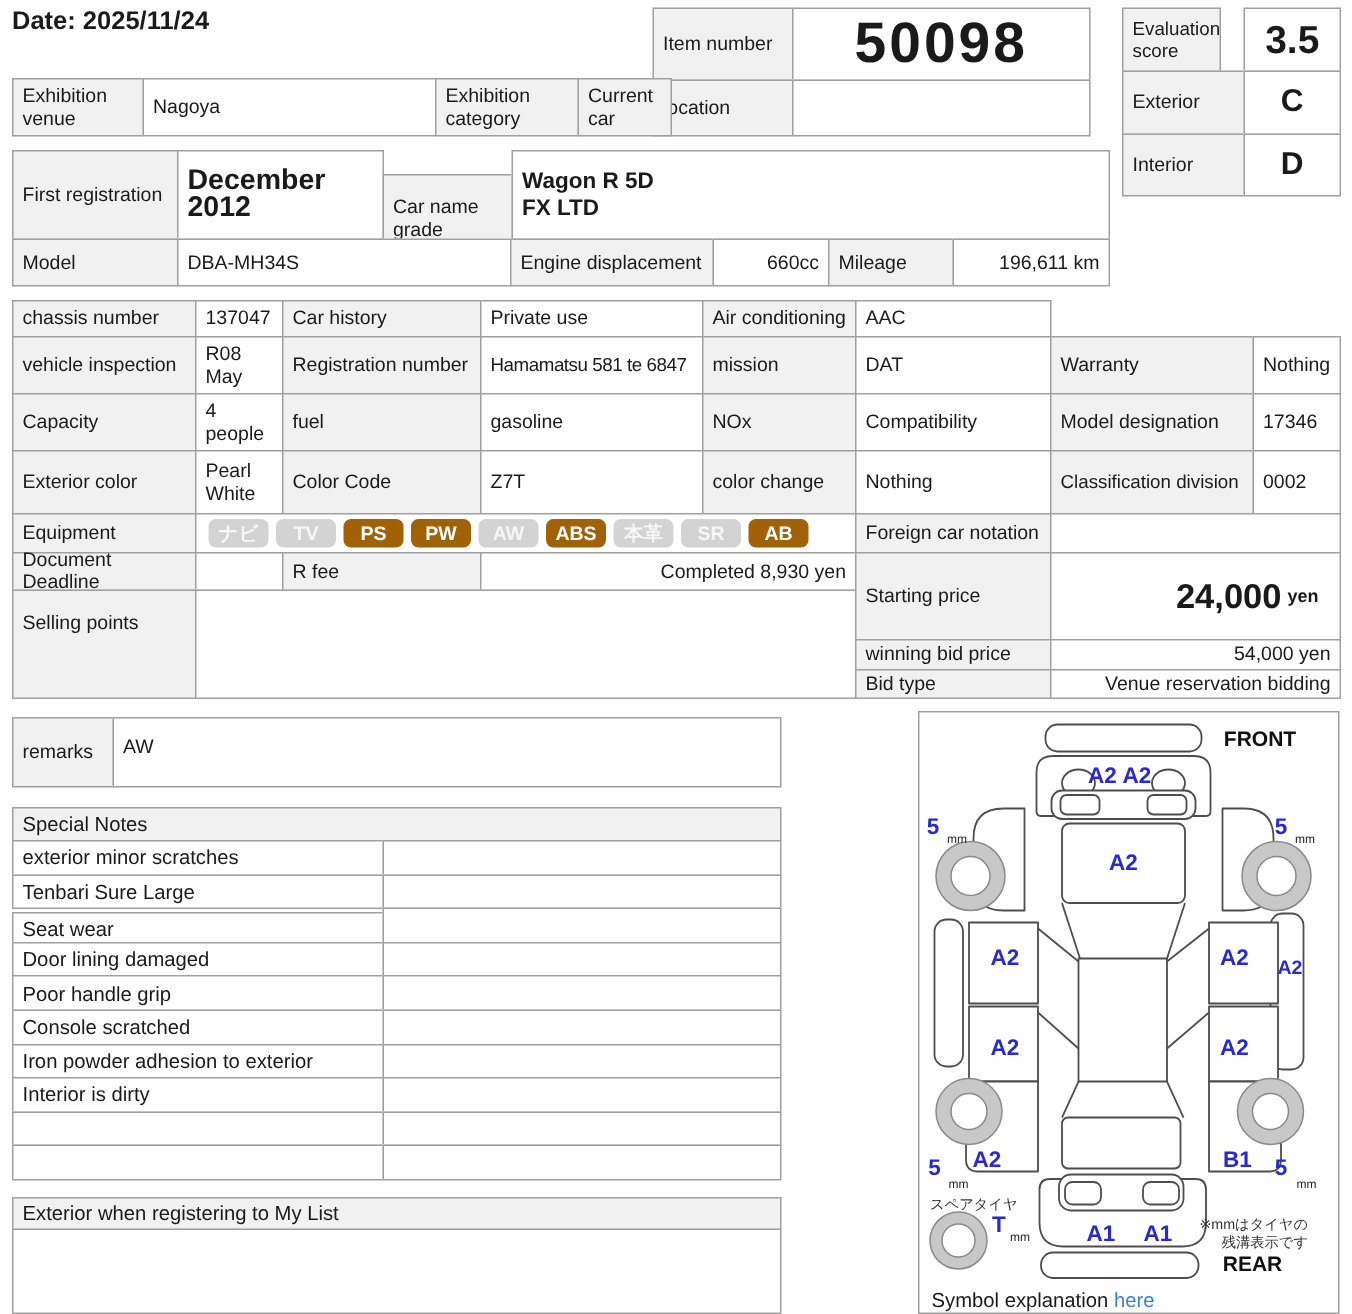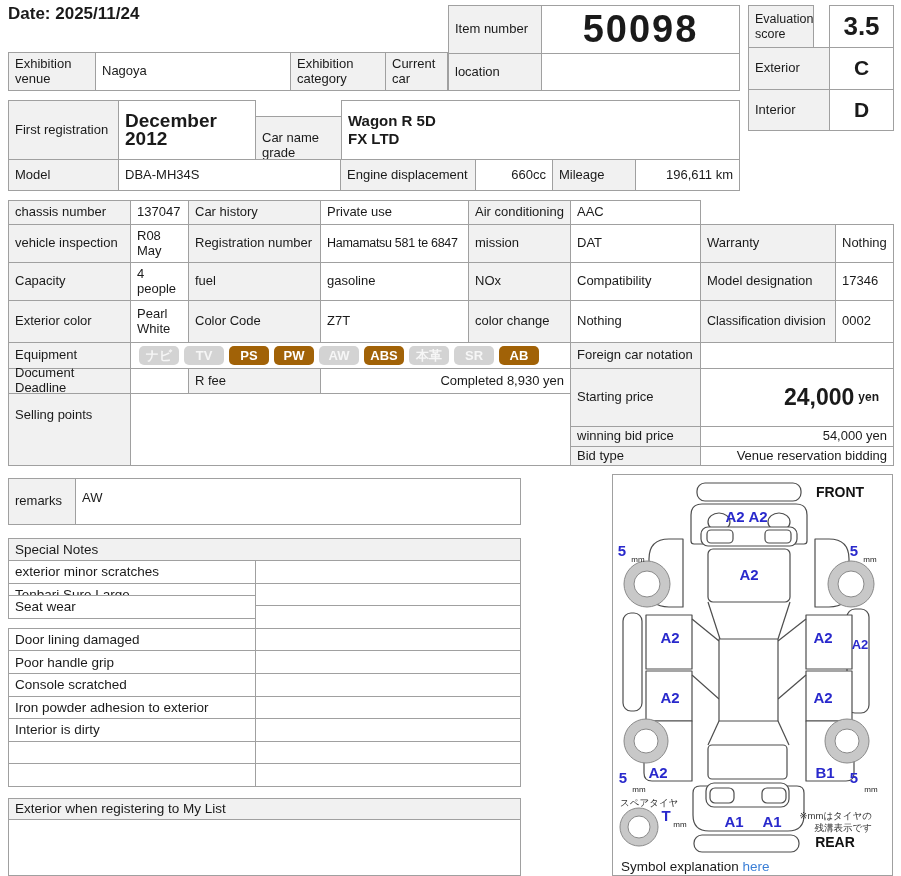--- a/index.html
+++ b/index.html
@@ -31,21 +31,21 @@
   .sn-row-left,.sn-row-right{position:absolute;box-sizing:border-box;border:1px solid #a0a0a0;
         background:#fff;font-size:13.5px;display:flex;align-items:center;padding:1px 6px;}
 </style>
 </head>
 <body>
 
 <div id="page">
 
   <div class="abs date" style="left:8px;top:4px;">Date: 2025/11/24</div>
 
-  <div class="abs" style="left:448px;top:5px;width:292px;height:86px;">
+  <div class="abs" style="left:435px;top:5px;width:292px;height:86px;">
     <div class="cell lbl" style="left:0;top:0;width:94px;height:49px;">Item number</div>
     <div class="cell center big-num" style="left:93px;top:0;width:199px;height:49px;">50098</div>
     <div class="cell lbl" style="left:0;top:48px;width:94px;height:38px;">location</div>
     <div class="cell" style="left:93px;top:48px;width:199px;height:38px;"></div>
   </div>
 
   <div class="abs" style="left:748px;top:5px;width:146px;height:126px;">
     <div class="cell lbl sm" style="left:0;top:0;width:66px;height:43px;">Evaluation score</div>
     <div class="cell center score" style="left:81px;top:0;width:65px;height:43px;">3.5</div>
     <div class="cell lbl" style="left:0;top:42px;width:82px;height:43px;">Exterior</div>
@@ -154,21 +154,21 @@
     <div class="cell" style="left:67px;top:0;width:446px;height:47px;align-items:flex-start;padding-top:12px;">AW</div>
   </div>
 
   <div class="abs" style="left:8px;top:538px;width:513px;height:249px;">
     <div class="cell lbl" style="left:0;top:0;width:513px;height:23px;font-size:13.5px;">Special Notes</div>
     <div id="sn-rows">
         <div class="sn-row-left" style="left: 0px; top: 22px; width: 248px; height: 23.6px;">exterior minor scratches</div>
         <div class="sn-row-right" style="left: 247px; top: 22px; width: 266px; height: 23.6px;"></div>
         <div class="sn-row-left" style="left: 0px; top: 44.6px; width: 248px; height: 23.6px;">Tenbari Sure Large</div>
         <div class="sn-row-right" style="left: 247px; top: 44.6px; width: 266px; height: 23.6px;"></div>
-        <div class="sn-row-left" style="left: 0px; top: 57px; width: 248px; height: 23.6px;">Seat wear</div>
+        <div class="sn-row-left" style="left: 0px; top: 70px; width: 248px; height: 23.6px;">Seat wear</div>
         <div class="sn-row-right" style="left: 247px; top: 67.2px; width: 266px; height: 23.6px;"></div>
         <div class="sn-row-left" style="left: 0px; top: 89.8px; width: 248px; height: 23.6px;">Door lining damaged</div>
         <div class="sn-row-right" style="left: 247px; top: 89.8px; width: 266px; height: 23.6px;"></div>
         <div class="sn-row-left" style="left: 0px; top: 112.4px; width: 248px; height: 23.6px;">Poor handle grip</div>
         <div class="sn-row-right" style="left: 247px; top: 112.4px; width: 266px; height: 23.6px;"></div>
         <div class="sn-row-left" style="left: 0px; top: 135px; width: 292px; height: 23.6px;">Console scratched</div>
         <div class="sn-row-right" style="left: 247px; top: 135px; width: 266px; height: 23.6px;"></div>
         <div class="sn-row-left" style="left: 0px; top: 157.6px; width: 248px; height: 23.6px;">Iron powder adhesion to exterior</div>
         <div class="sn-row-right" style="left: 247px; top: 157.6px; width: 266px; height: 23.6px;"></div>
         <div class="sn-row-left" style="left: 0px; top: 180.2px; width: 248px; height: 23.6px;">Interior is dirty</div>

